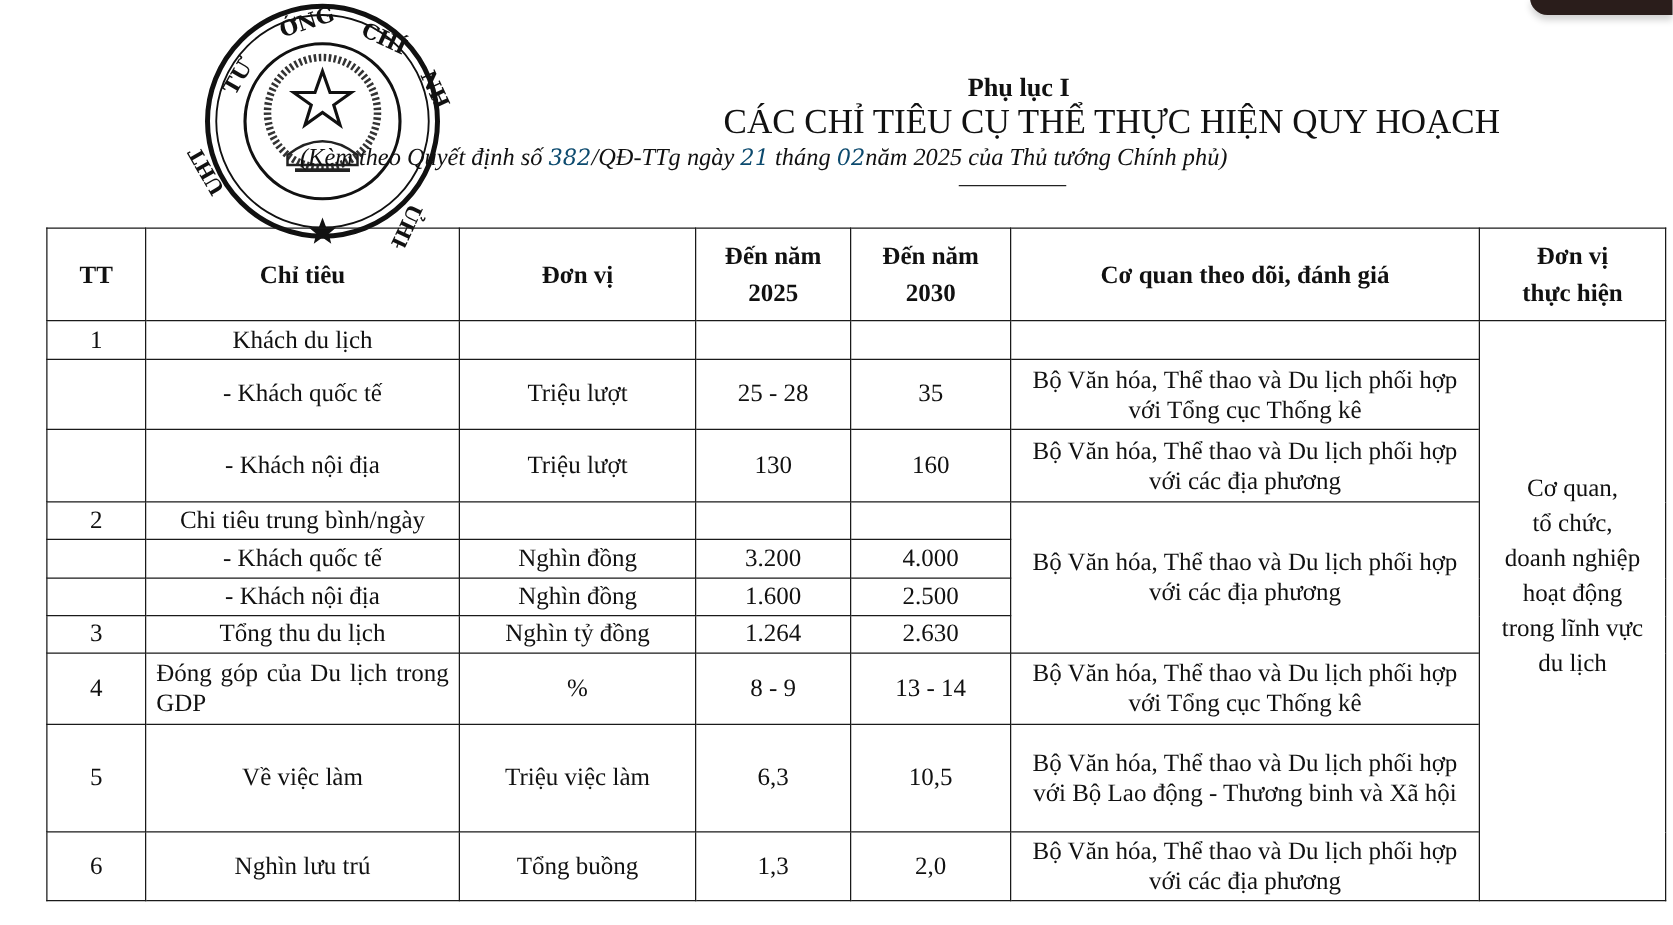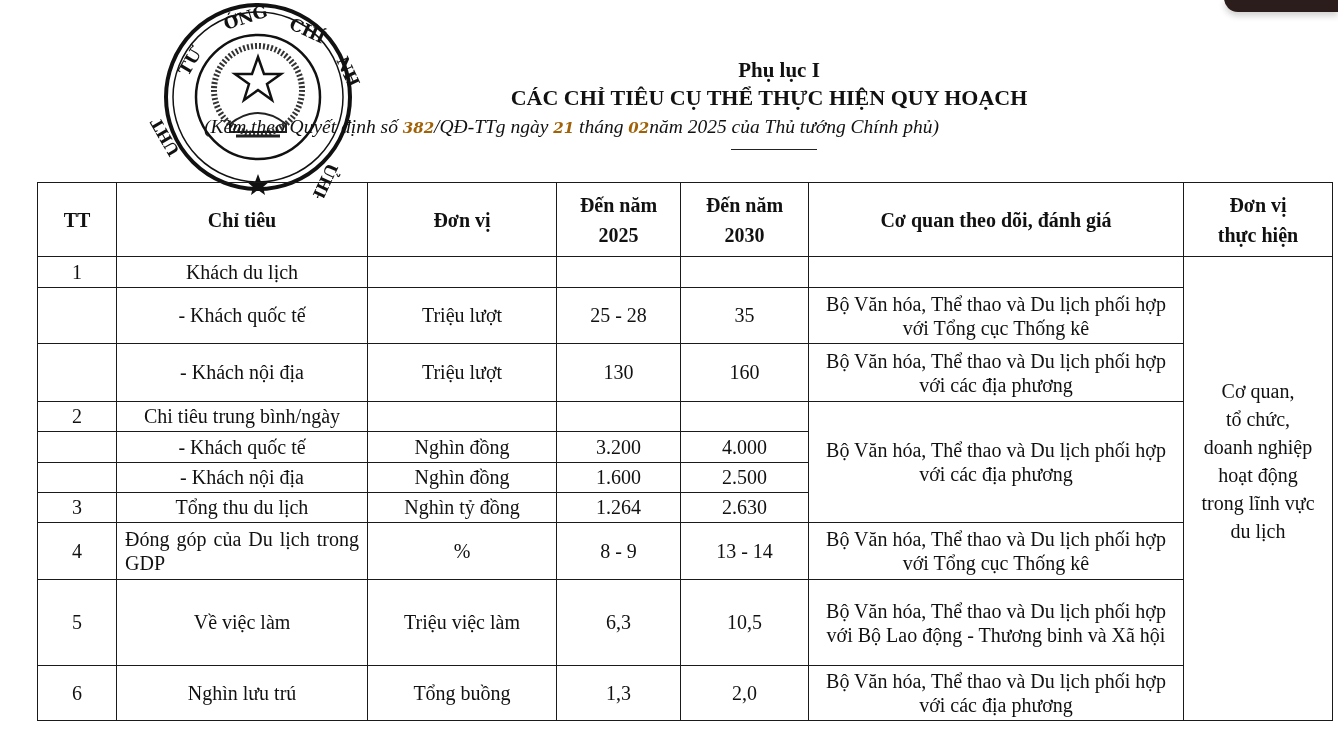--- a/index.html
+++ b/index.html
@@ -27,56 +27,56 @@
     }
     .seal {
       position: absolute;
       left: 148px;
       top: 2px;
       width: 220px;
       height: 196px;
     }
     .heading {
       position: absolute;
-      left: 364px;
+      left: 400px;
       top: 58px;
       width: 800px;
       text-align: center;
     }
     .appendix-title {
       font-weight: bold;
       font-size: 21px;
       line-height: 24px;
       margin-left: 30px;
     }
     .doc-title {
-      font-weight: bold;
-      font-size: 22px;
+      font-weight: normal;
+      font-size: 28px;
       line-height: 28px;
       margin-top: 2px;
       margin-left: 10px;
+      text-align: right;
     }
     .doc-subtitle {
       font-style: italic;
       font-size: 19.5px;
       line-height: 26px;
       margin-top: 2px;
       white-space: nowrap;
       margin-left: 20px;
       text-align: left;
       padding-left: 0px;
       position: relative;
       left: -180px;
     }
     .handwritten {
       font-family: "DejaVu Serif", serif;
       font-style: italic;
-      font-size: 15px;
-      color: #a16207;
-      font-weight: bold;
+      font-size: 18px;
+      color: #0c4a6e;
     }
     .title-rule {
       width: 86px;
       height: 0;
       border-top: 1.5px solid #222;
       margin: 8px auto 0 auto;
       position: relative;
       left: 10px;
     }
 

